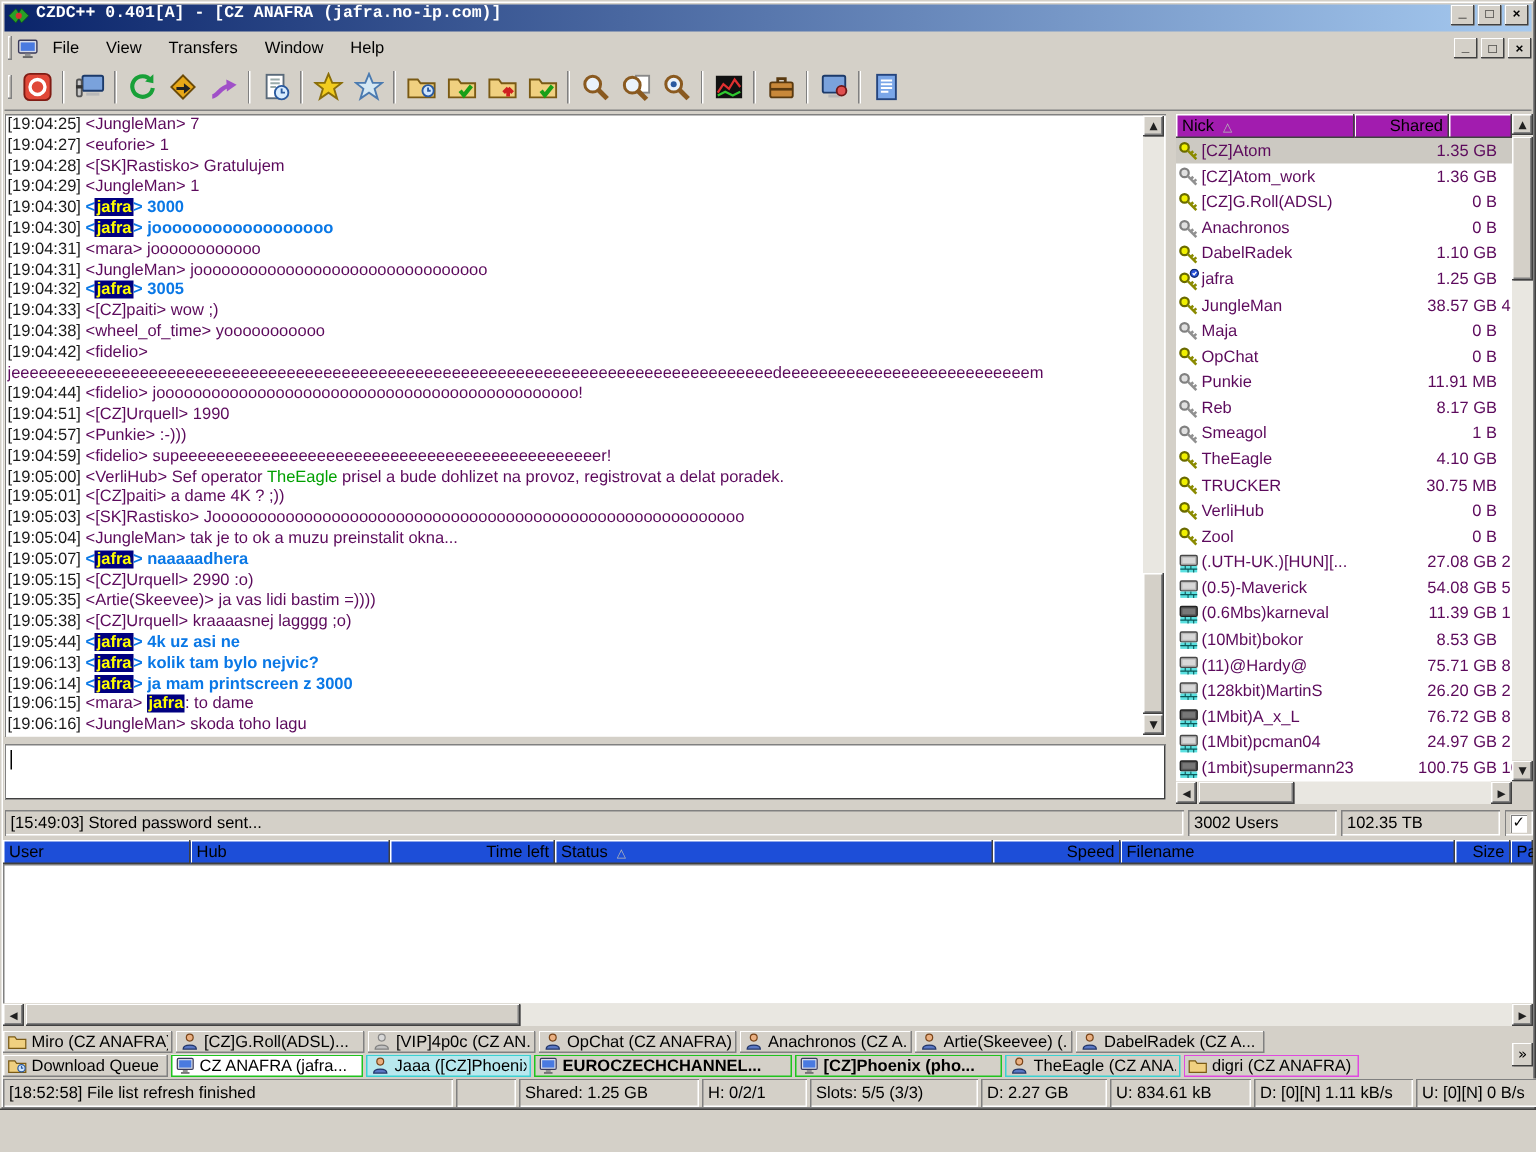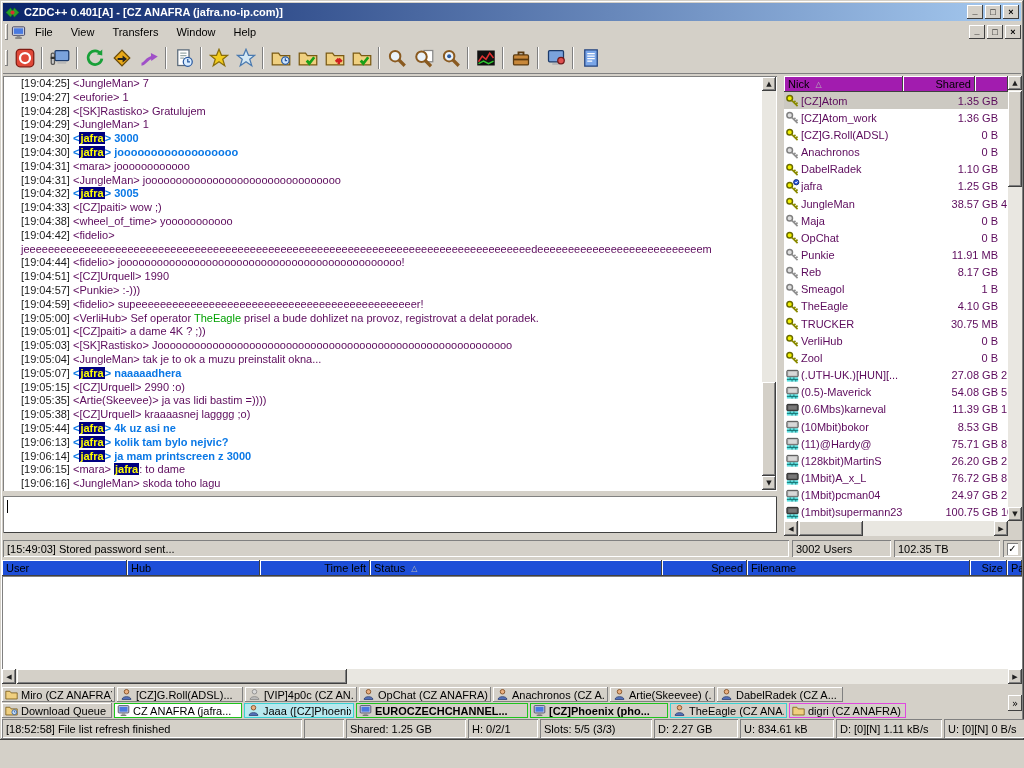--- a/index.html
+++ b/index.html
@@ -4,40 +4,40 @@
 <style>
   html,body{margin:0;padding:0;background:#777;}
   #screen{position:relative;width:1024px;height:768px;background:#d4d0c8;overflow:hidden;
     font-family:"Liberation Sans","DejaVu Sans",sans-serif;font-size:11px;color:#000;cursor:default;}
   .abs{position:absolute;}
   .raised-thin{box-shadow:inset -1px -1px 0 #404040, inset 1px 1px 0 #fff;}
   #app{position:absolute;left:0;top:0;width:1024px;height:740px;background:#d4d0c8;
     box-shadow:inset -1px -1px 0 #404040, inset 1px 1px 0 #d4d0c8, inset -2px -2px 0 #808080, inset 2px 2px 0 #fff;}
   
   #titlebar{left:3px;top:3px;width:1018px;height:18px;background:linear-gradient(90deg,#0a246a,#a6caf0);
-    display:flex;align-items:center;padding:0 2px;box-sizing:border-box;}
+    display:flex;padding:0 2px;box-sizing:border-box;font-family:Liberation Mono, monospace;}
   #title-text{color:#fff;font-weight:bold;margin-left:4px;flex:1;white-space:nowrap;overflow:hidden;}
   .wbtn{width:16px;height:14px;background:#d4d0c8;margin-left:2px;display:flex;align-items:center;justify-content:center;
     font-size:9px;font-weight:bold;line-height:1;}
   .wbtn .g{transform:translateY(-1px);}
   
   #menubar{left:3px;top:21px;width:1018px;height:22px;display:flex;align-items:center;}
   .grip{width:3px;height:16px;margin:0 3px 0 2px;box-shadow:inset -1px -1px 0 #808080, inset 1px 1px 0 #fff;}
   .mi{padding:3px 9px;}
   #menubar .sp{flex:1;}
   
   #toolbar{left:3px;top:43px;width:1018px;height:31px;display:flex;align-items:center;border-bottom:1px solid #808080;box-sizing:border-box;}
   .tbtn{width:27px;height:26px;background:transparent;border:none;display:flex;align-items:center;justify-content:center;padding:0;}
   .tbtn svg{width:20px;height:20px;}
   .tsep{width:2px;height:22px;margin:0 3px;box-shadow:inset 1px 0 0 #808080, inset -1px 0 0 #fff;}
   .ic{display:inline-flex;}
   
   #chatlog{left:3px;top:76px;width:774px;height:415px;background:#fff;box-shadow:inset 1px 1px 0 #808080, inset -1px -1px 0 #fff;
     overflow:hidden;padding:1px 18px 1px 2px;box-sizing:border-box;}
-  .chatline{line-height:13.8px;overflow-wrap:anywhere;color:#5c0a5c;margin-left:16px;}
+  .chatline{line-height:13.8px;overflow-wrap:anywhere;color:#5c0a5c;}
   .ts{color:#1a1a1a;}
   .br{color:#5c0a5c;}
   .self .br{color:#0a78e6;font-weight:bold;}
   .self-msg{color:#0a78e6;font-weight:bold;}
   .hl{background:#000080;color:#ffff00;font-weight:bold;padding:0 1px;}
   .green{color:#00a000;}
   .sb-btn{position:absolute;width:14px;height:14px;background:#d4d0c8;display:flex;align-items:center;justify-content:center;
     font-size:7px;color:#202020;box-shadow:inset -1px -1px 0 #404040, inset 1px 1px 0 #fff, inset -2px -2px 0 #808080, inset 2px 2px 0 #d4d0c8;}
   .sb-track{background:#e9e7e1;}
   .sb-thumb{position:absolute;background:#d4d0c8;box-shadow:inset -1px -1px 0 #404040, inset 1px 1px 0 #fff, inset -2px -2px 0 #808080, inset 2px 2px 0 #d4d0c8;}
@@ -369,21 +369,21 @@
     <div id="input" class="abs">
         <span id="caret"></span>
       </div>
 
     <div id="userpanel" class="abs">
       <div id="ul-header">
         <span class="hcell" style="width:119px;">
           <span>Nick</span>
             <span class="sorttri glyph">△</span>
           </span>
-        <span class="hcell hc-r" style="width:72px;">
+        <span class="hcell hc-r" style="width:63px;">
             <span>Shared</span>
           </span>
         <span class="hcell" style="flex:1;"></span>
       </div>
       <div id="ul-rows">
           <div class="urow sel">
             <span class="ic">
               <svg viewBox="0 0 16 16" xmlns="http://www.w3.org/2000/svg">
                 <circle cx="5" cy="5.6" r="3" fill="#f0f000" stroke="#6a6a00" stroke-width="1.6"></circle>
                 <path d="M7.2 7.8 L13.4 14 M11.4 12 l2-1.8 M9.4 10 l1.8-1.6" stroke="#8a8a00" stroke-width="1.8" fill="none"></path>

